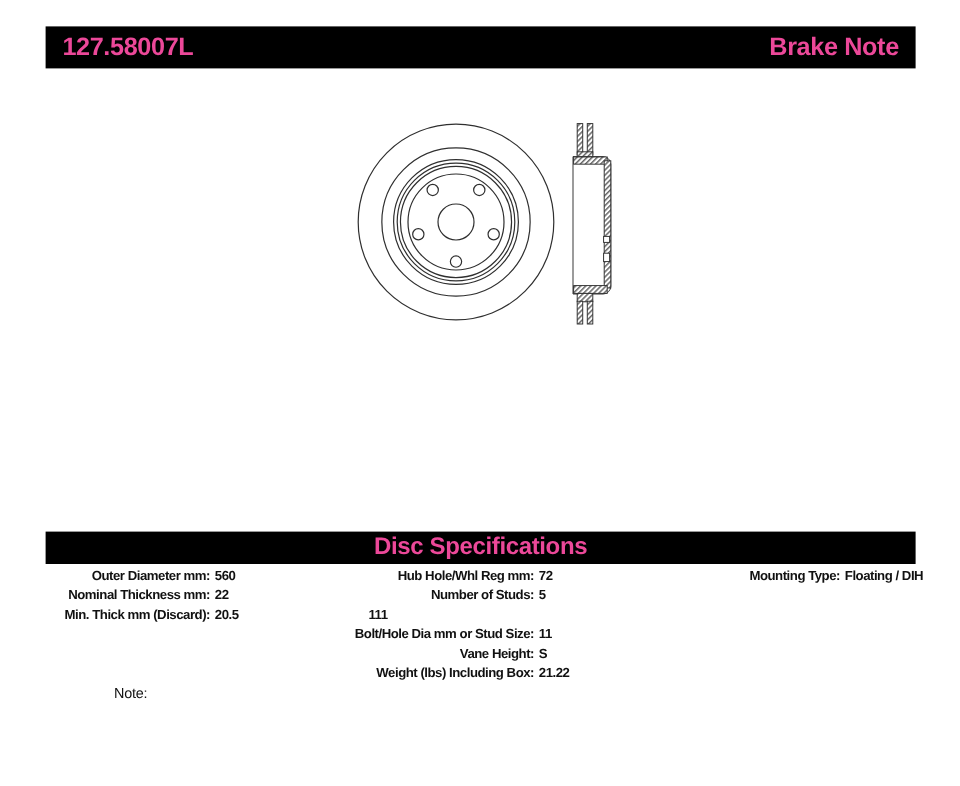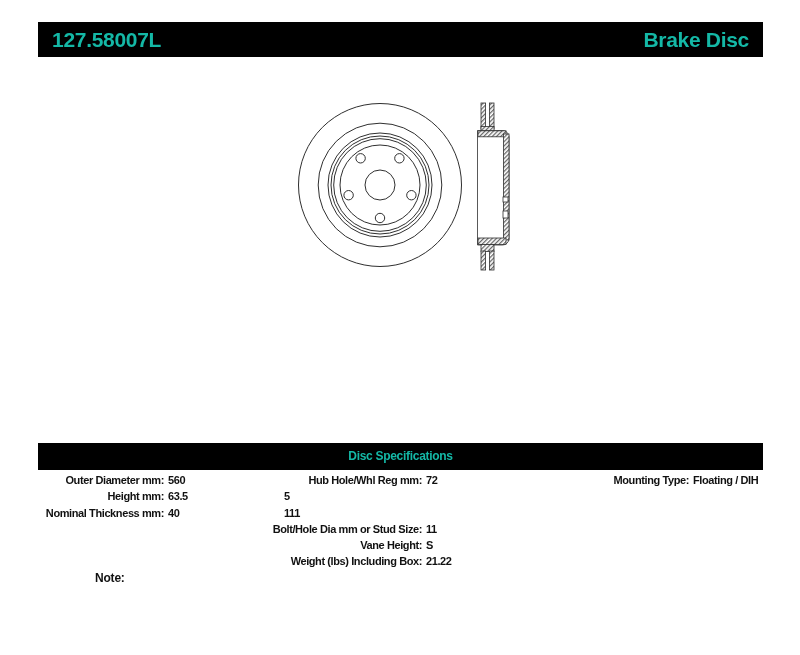--- a/index.html
+++ b/index.html
@@ -1,51 +1,51 @@
 <!DOCTYPE html>
 <html><head>
 <meta charset="utf-8">
 <style>
   html,body{margin:0;padding:0;background:#fff;}
   .page{
     position:relative;width:800px;height:655px;background:#ffffff;overflow:hidden;
     font-family:"Liberation Sans",sans-serif;color:#111;
   }
   .bar{
-    position:absolute;left:38px;width:725px;background:#000;color:#14b8a6;
+    position:absolute;left:38px;width:725px;background:#000;color:#ec4899;
     box-sizing:border-box;font-weight:bold;
   }
   .header-bar{
     top:22px;height:35px;display:flex;justify-content:space-between;align-items:center;
     padding:0 14px;font-size:21px;letter-spacing:-0.3px;
   }
   .spec-bar{
-    top:443px;height:27px;text-align:center;line-height:27px;font-size:12px;letter-spacing:-0.3px;
+    top:443px;height:27px;text-align:center;line-height:27px;font-size:20px;letter-spacing:-0.3px;
   }
   .drawing{position:absolute;left:290px;top:95px;}
-  .col{position:absolute;top:472px;}
+  .col{position:absolute;top:472px;margin-left:11px;}
   .col1{left:38px;width:252px;}
-  .col2{left:280px;width:268px;}
+  .col2{left:292px;width:268px;}
   .col3{left:592px;width:203px;}
   .spec-row{display:flex;height:16.3px;line-height:16.3px;font-size:11px;font-weight:bold;letter-spacing:-0.4px;}
   .lbl{flex:0 0 auto;display:flex;justify-content:flex-end;white-space:nowrap;}
   .col1 .lbl{width:126px;}
   .col2 .lbl{width:142px;}
   .col3 .lbl{width:97px;}
   .val{padding-left:4px;white-space:nowrap;}
-  .note{position:absolute;left:95px;top:571px;font-size:12px;font-weight:bold;letter-spacing:-0.2px;}
+  .note{position:absolute;left:95px;top:571px;font-size:12px;font-weight:normal;letter-spacing:-0.2px;}
 </style>
 </head>
 <body>
 
 <div class="page">
 
   <div class="bar header-bar">
     <span>127.58007L</span>
-    <span>Brake Disc</span>
+    <span>Brake Note</span>
   </div>
 
   <svg class="drawing" width="230" height="180" viewBox="290 95 230 180" xmlns="http://www.w3.org/2000/svg">
     <defs>
       <pattern id="hatch" width="3" height="3" patternUnits="userSpaceOnUse" patternTransform="rotate(45)">
         <rect width="3" height="3" fill="#ffffff"></rect>
         <line x1="0.5" y1="0" x2="0.5" y2="3" stroke="#666666" stroke-width="1.5"></line>
       </pattern>
     </defs>
 
@@ -89,40 +89,43 @@
 
   <div class="col col1">
     <div class="spec-row">
       <span class="lbl">
           <span>Outer Diameter mm:</span>
         </span>
       <span class="val">560</span>
     </div>
     <div class="spec-row">
       <span class="lbl">
-          <span>Height mm:</span>
+          <span>Nominal Thickness mm:</span>
         </span>
-      <span class="val">63.5</span>
+      <span class="val">22</span>
     </div>
     <div class="spec-row">
       <span class="lbl">
-          <span>Nominal Thickness mm:</span>
+          <span>Min. Thick mm (Discard):</span>
         </span>
-      <span class="val">40</span>
+      <span class="val">20.5</span>
     </div>
   </div>
 
   <div class="col col2">
     <div class="spec-row">
       <span class="lbl">
           <span>Hub Hole/Whl Reg mm:</span>
         </span>
       <span class="val">72</span>
     </div>
     <div class="spec-row">
+      <span class="lbl">
+          <span>Number of Studs:</span>
+        </span>
       <span class="val">5</span>
     </div>
     <div class="spec-row">
       <span class="val">111</span>
     </div>
     <div class="spec-row">
       <span class="lbl">
           <span>Bolt/Hole Dia mm or Stud Size:</span>
         </span>
       <span class="val">11</span>

